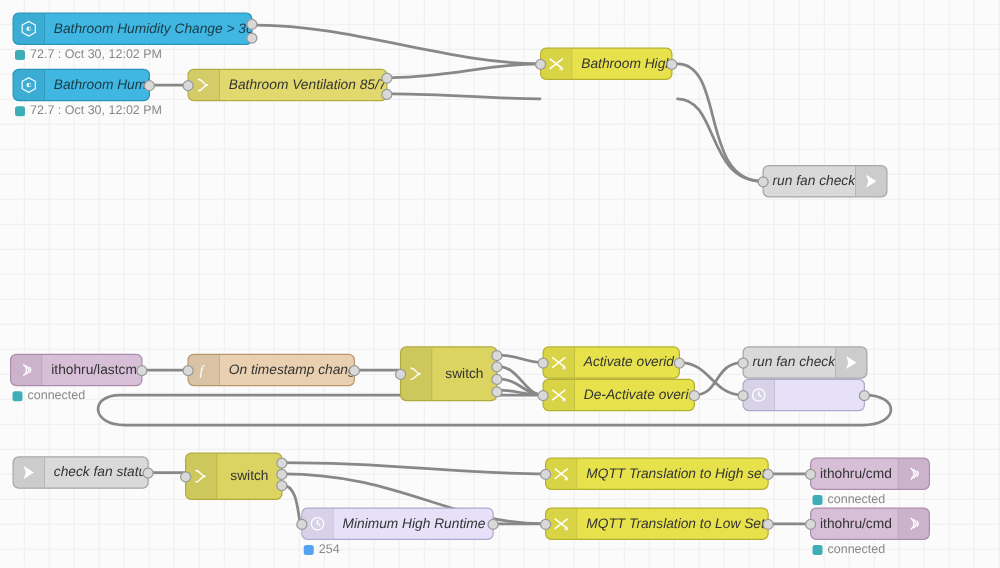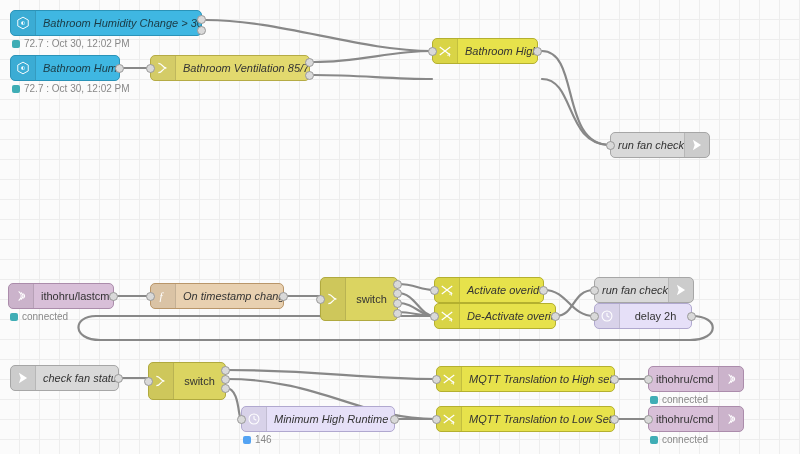--- a/index.html
+++ b/index.html
@@ -303,21 +303,20 @@
     <span class="port in" style="top:8px;"></span>
   </div>
 
   <div class="node n-delay" style="left:594px; top:303px; width:98px;">
     <span class="iconbox left">
       <svg width="14" height="14" viewBox="0 0 24 24">
         <circle cx="12" cy="12" r="8.5" fill="none" stroke="#fff" stroke-width="1.8"></circle>
         <path d="M12 7 L12 12 L16 14" fill="none" stroke="#fff" stroke-width="1.8"></path>
       </svg>
     </span>
-    <span class="label" style="text-align:center;">delay 2h</span>
     <span class="port in" style="top:8px;"></span>
     <span class="port out" style="top:8px;"></span>
   </div>
 
   <div class="node n-link italic" style="left:10px; top:365px; width:109px;">
     <span class="iconbox left">
       <svg width="14" height="14" viewBox="0 0 24 24">
         <path d="M5 3 L19 12 L5 21 L8 12 Z" fill="#fff"></path>
       </svg>
     </span>
@@ -396,16 +395,16 @@
         <circle cx="12" cy="12" r="8.5" fill="none" stroke="#fff" stroke-width="1.8"></circle>
         <path d="M12 7 L12 12 L16 14" fill="none" stroke="#fff" stroke-width="1.8"></path>
       </svg>
     </span>
     <span class="label">Minimum High Runtime 10'</span>
     <span class="port in" style="top:8px;"></span>
     <span class="port out" style="top:8px;"></span>
   </div>
   <div class="status" style="left:243px; top:435px;">
     <span class="dot blue"></span>
-    <span class="txt">146</span>
+    <span class="txt">254</span>
   </div>
 
 </div>
 
 </body></html>

